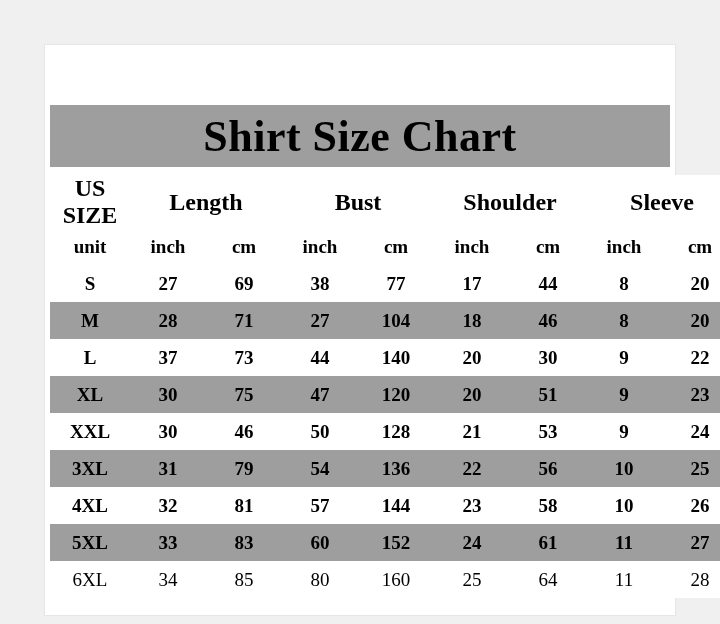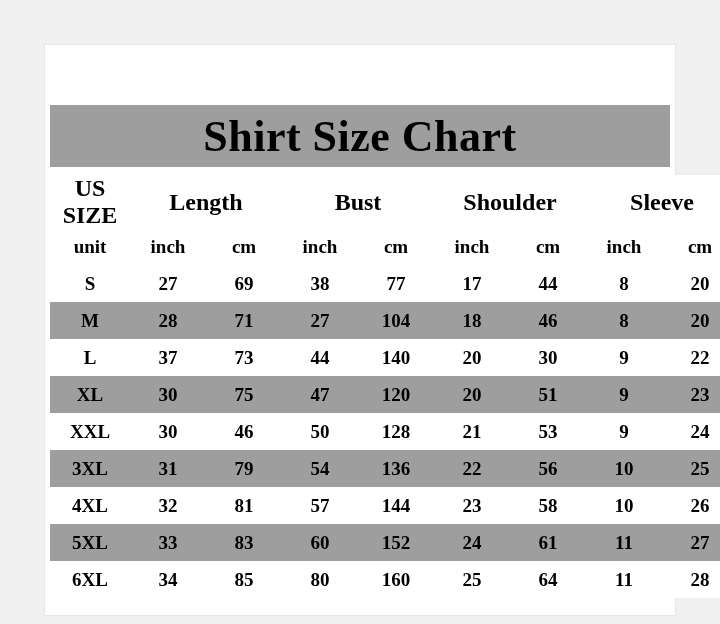--- a/index.html
+++ b/index.html
@@ -67,21 +67,21 @@
   }
   tr.head-main td {
     font-size: 24px;
     height: 38px;
   }
   tr.head-unit td {
     font-size: 19px;
     height: 36px;
   }
   tr.last-row td {
-    font-weight: bold;
+    font-weight: normal;
   }
   .col-size   { width: 80px; }
   .col-a      { width: 76px; }
   .col-b      { width: 76px; }
   .footer-note {
     position: absolute;
     left: 0;
     top: 522px;
     width: 630px;
     text-align: center;

